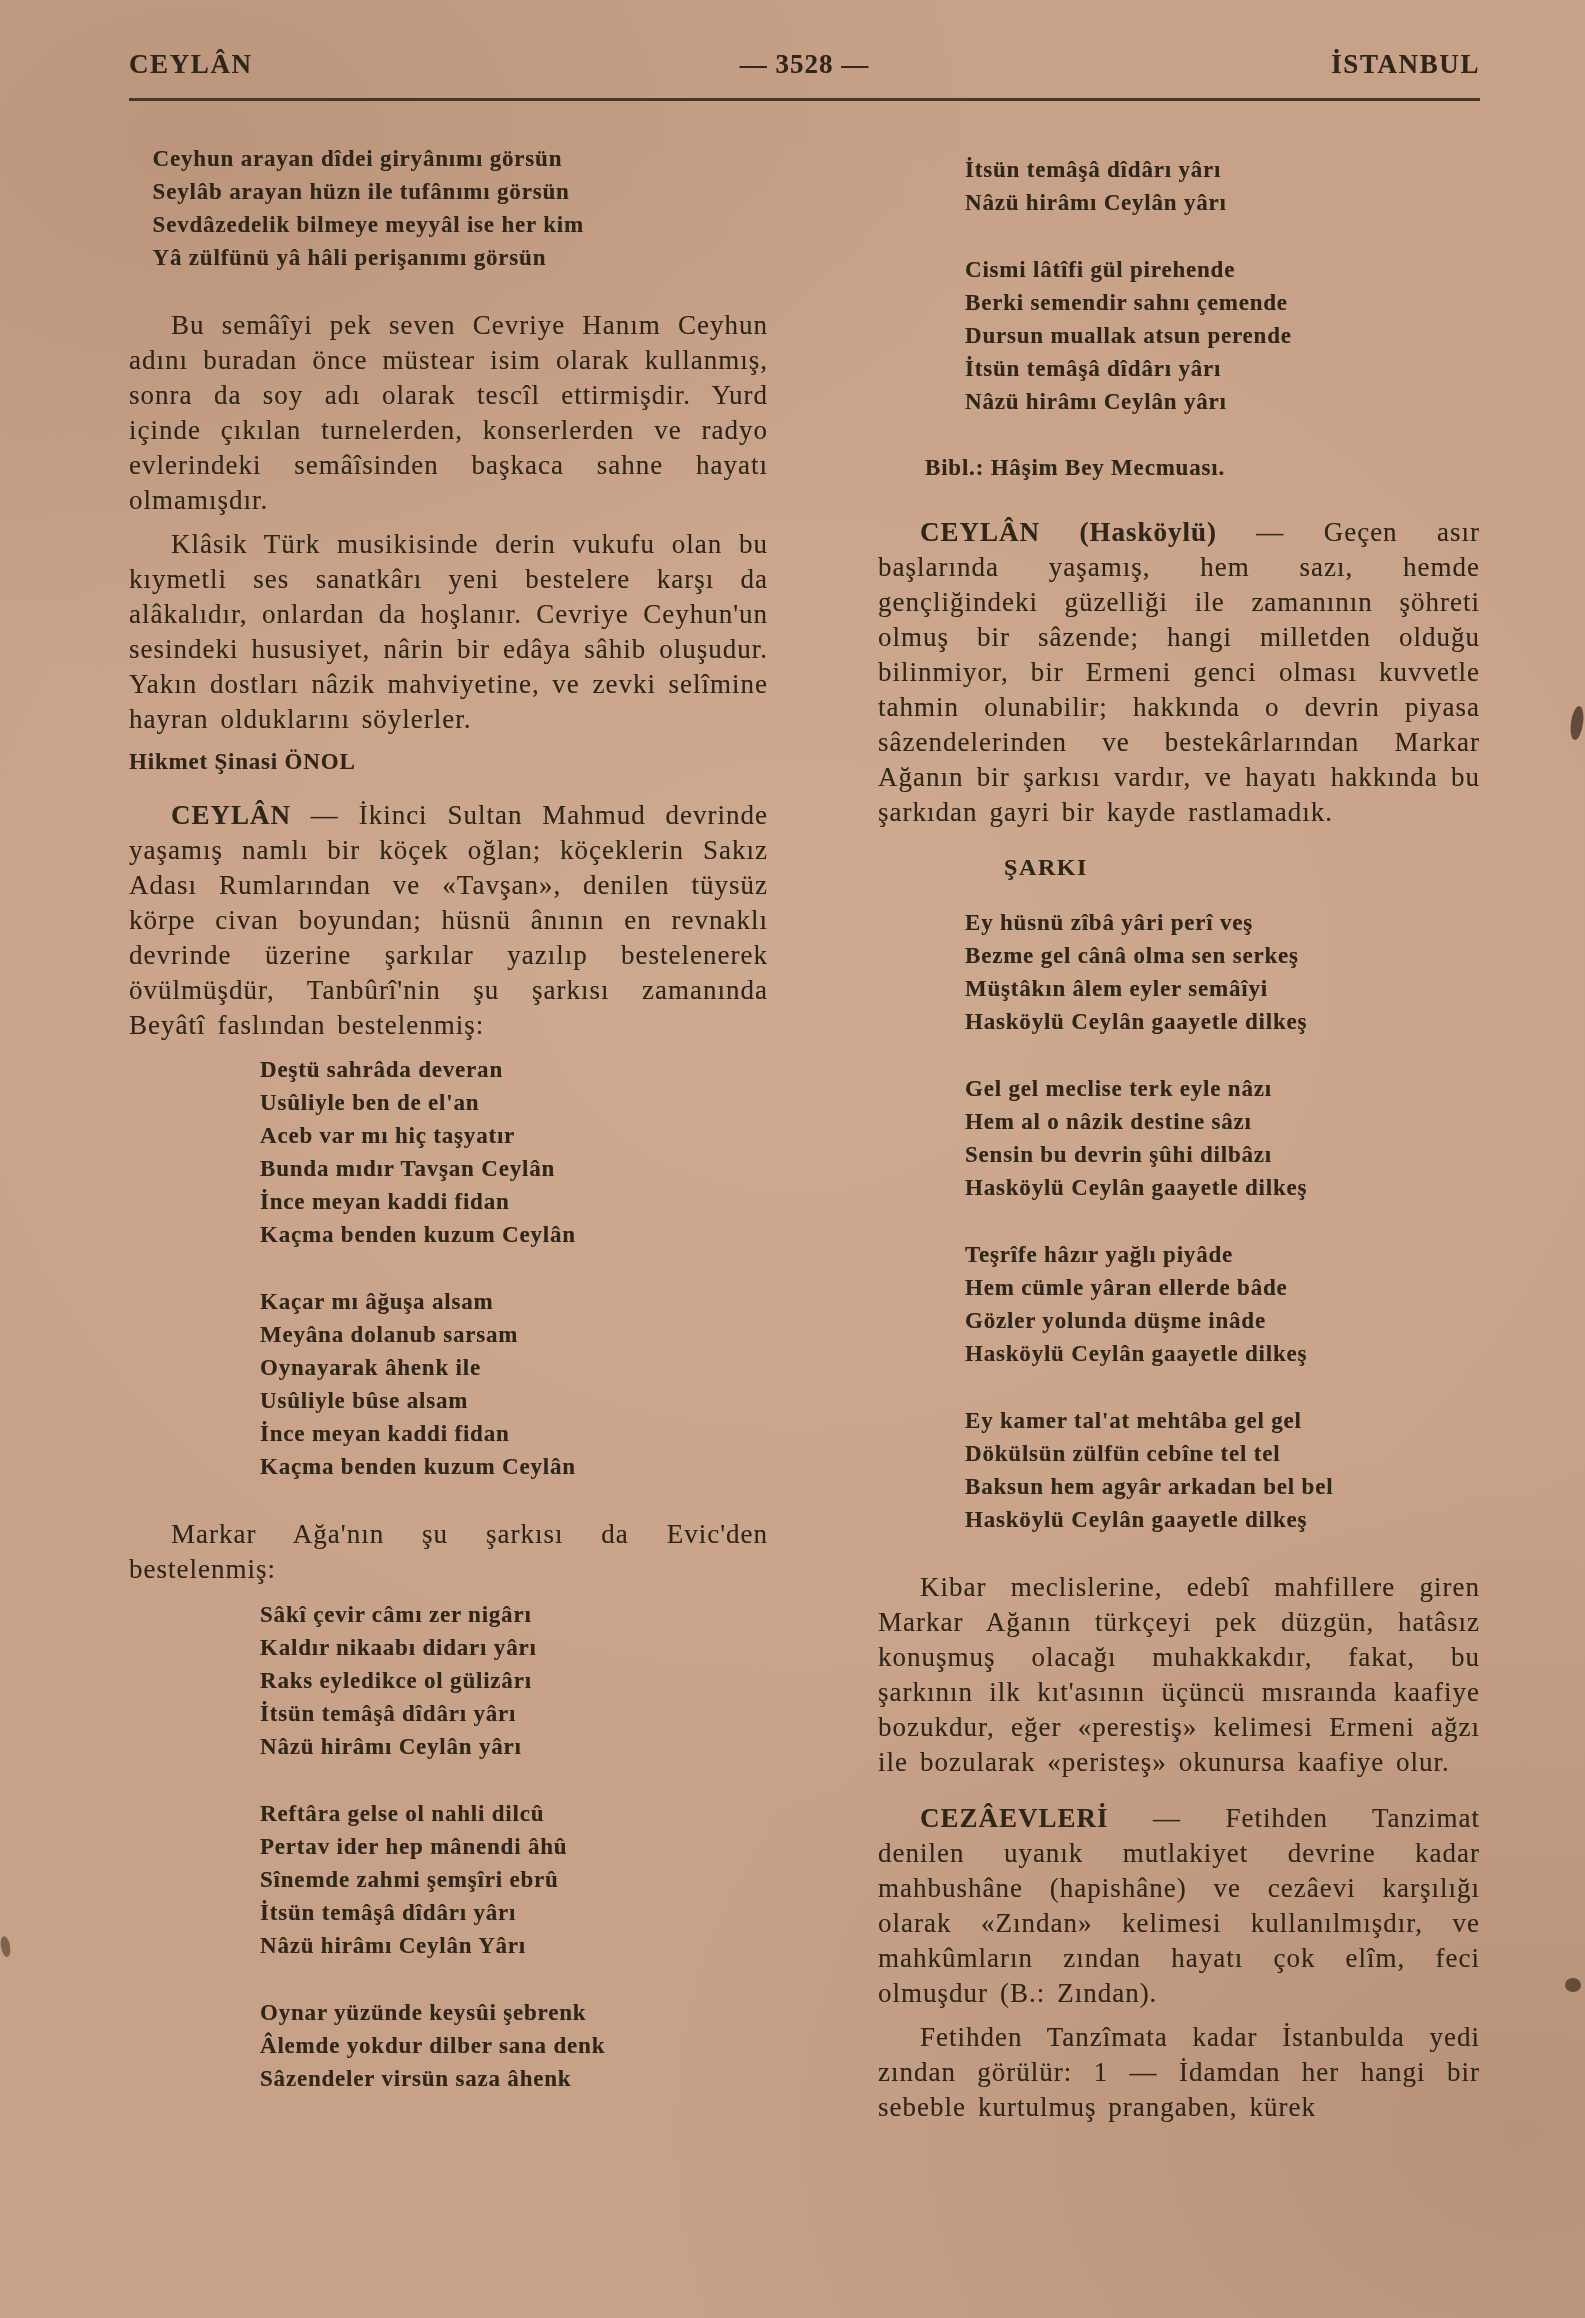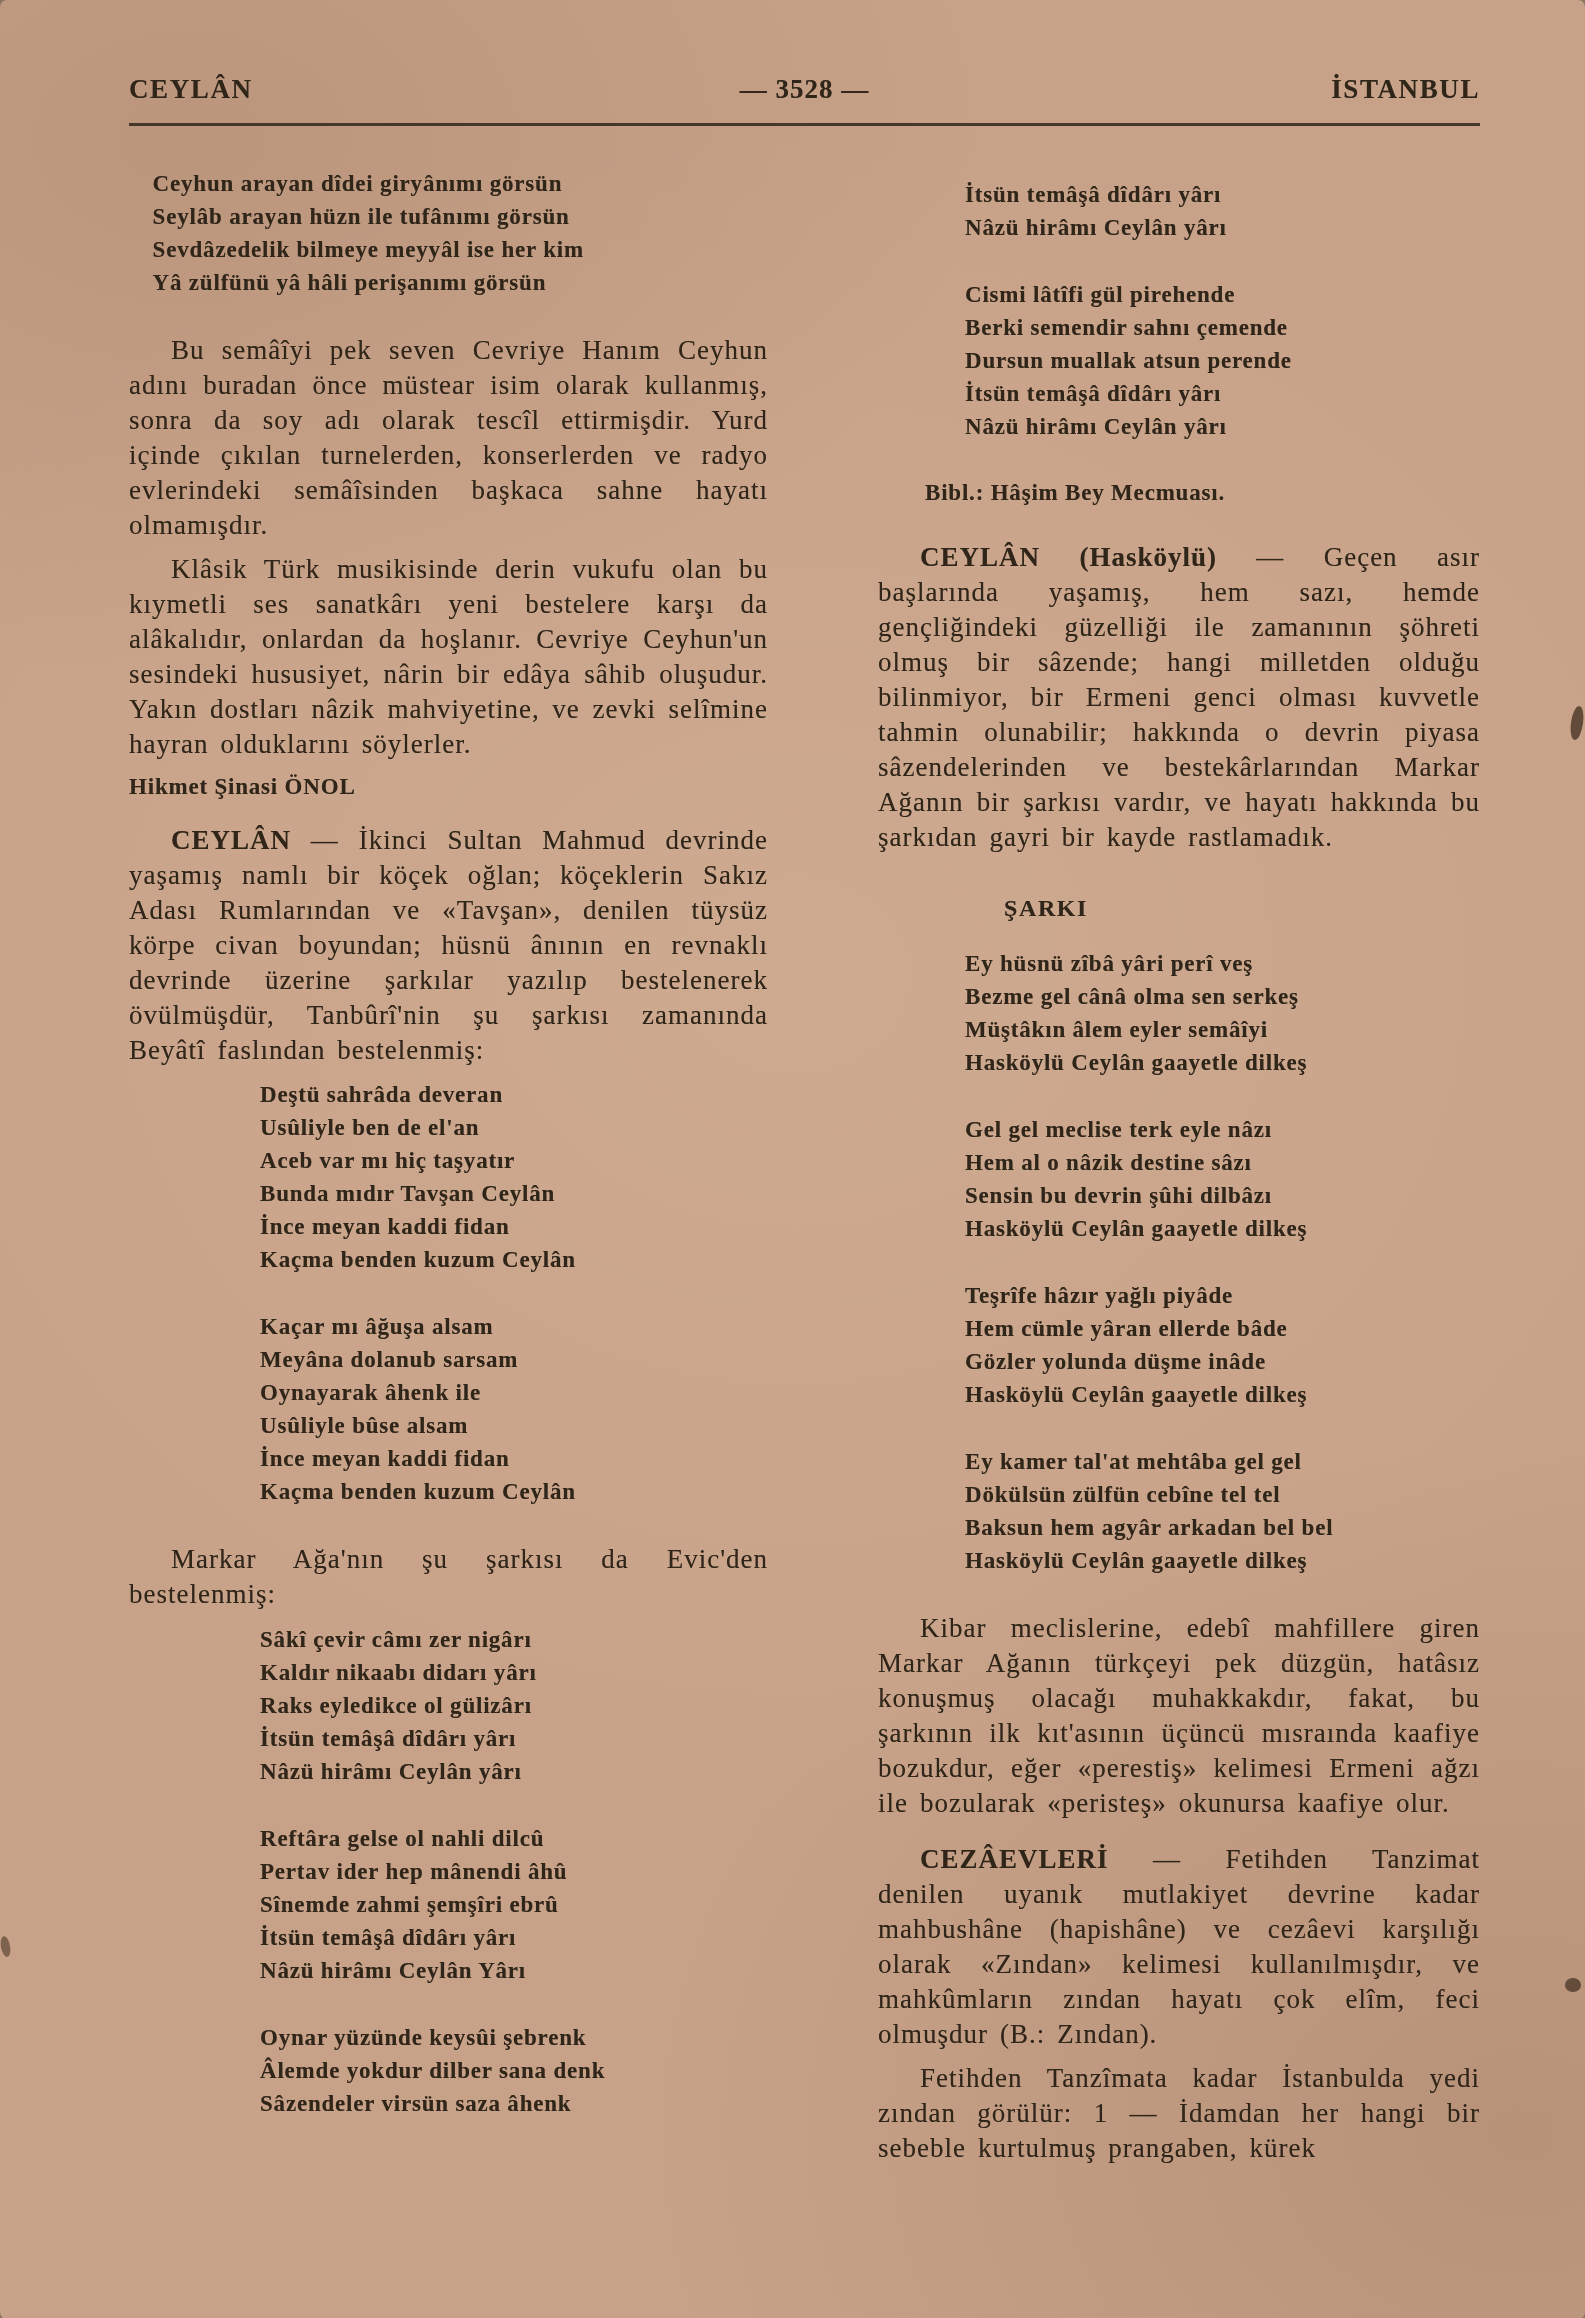--- a/index.html
+++ b/index.html
@@ -5,30 +5,29 @@
   html,body{margin:0;padding:0;}
   body{
     width:1585px;height:2319px;
     background:#8a7460;
     font-family:"Liberation Serif","DejaVu Serif",serif;
   }
   .page{
     position:relative;
     width:1585px;height:2319px;
     box-sizing:border-box;
-    padding:74px 105px 0 129px;
+    padding:49px 105px 0 129px;
     overflow:hidden;
     color:#2f2519;
     background:
       radial-gradient(1154px 787px at 12% 6%, rgba(70,40,22,0.10), rgba(0,0,0,0) 70%),
       radial-gradient(1259px 997px at 96% 92%, rgba(70,40,22,0.13), rgba(0,0,0,0) 70%),
       radial-gradient(1364px 1154px at 50% 42%, rgba(255,238,214,0.10), rgba(0,0,0,0) 75%),
       #c8a288;
     text-shadow:0 0 0.5px rgba(47,37,25,0.35);
-    border-radius:7px;
   }
   .header{
     position:relative;
     display:flex;justify-content:space-between;align-items:baseline;
     font-weight:bold;font-size:27px;letter-spacing:1.6px;
   }
   .h-center{
     position:absolute;left:50%;transform:translateX(-50%);
     font-weight:600;letter-spacing:1px;
   }
@@ -56,21 +55,21 @@
   .poem.flush{margin-left:23.6px;margin-top:0;}
   .col-right .poem{margin-left:87px;}
 
   .signature{
     font-weight:bold;font-size:23px;line-height:30px;
     text-align:left;padding-right:31.5px;
     margin:2.1px 0 15.7px 0;letter-spacing:0.8px;
   }
   .heading{
     font-weight:bold;font-size:24px;line-height:30px;
-    margin:38px 0 24px 126px;letter-spacing:1.6px;
+    margin:22px 0 24px 126px;letter-spacing:1.6px;
   }
   .bibl{
     font-weight:bold;font-size:23px;line-height:31.5px;
     margin:3.1px 0 31.5px 47px;letter-spacing:0.8px;
   }
 
   .smudge{position:absolute;background:#3f2d1f;border-radius:50%;}
   .smudge.s1{right:2.1px;top:706px;width:11.5px;height:34px;opacity:.75;transform:rotate(8deg);}
   .smudge.s2{right:4.2px;top:1978px;width:15.7px;height:13.6px;opacity:.7;}
   .smudge.s3{left:1px;top:1936px;width:9.4px;height:21px;opacity:.55;transform:rotate(-10deg);}

